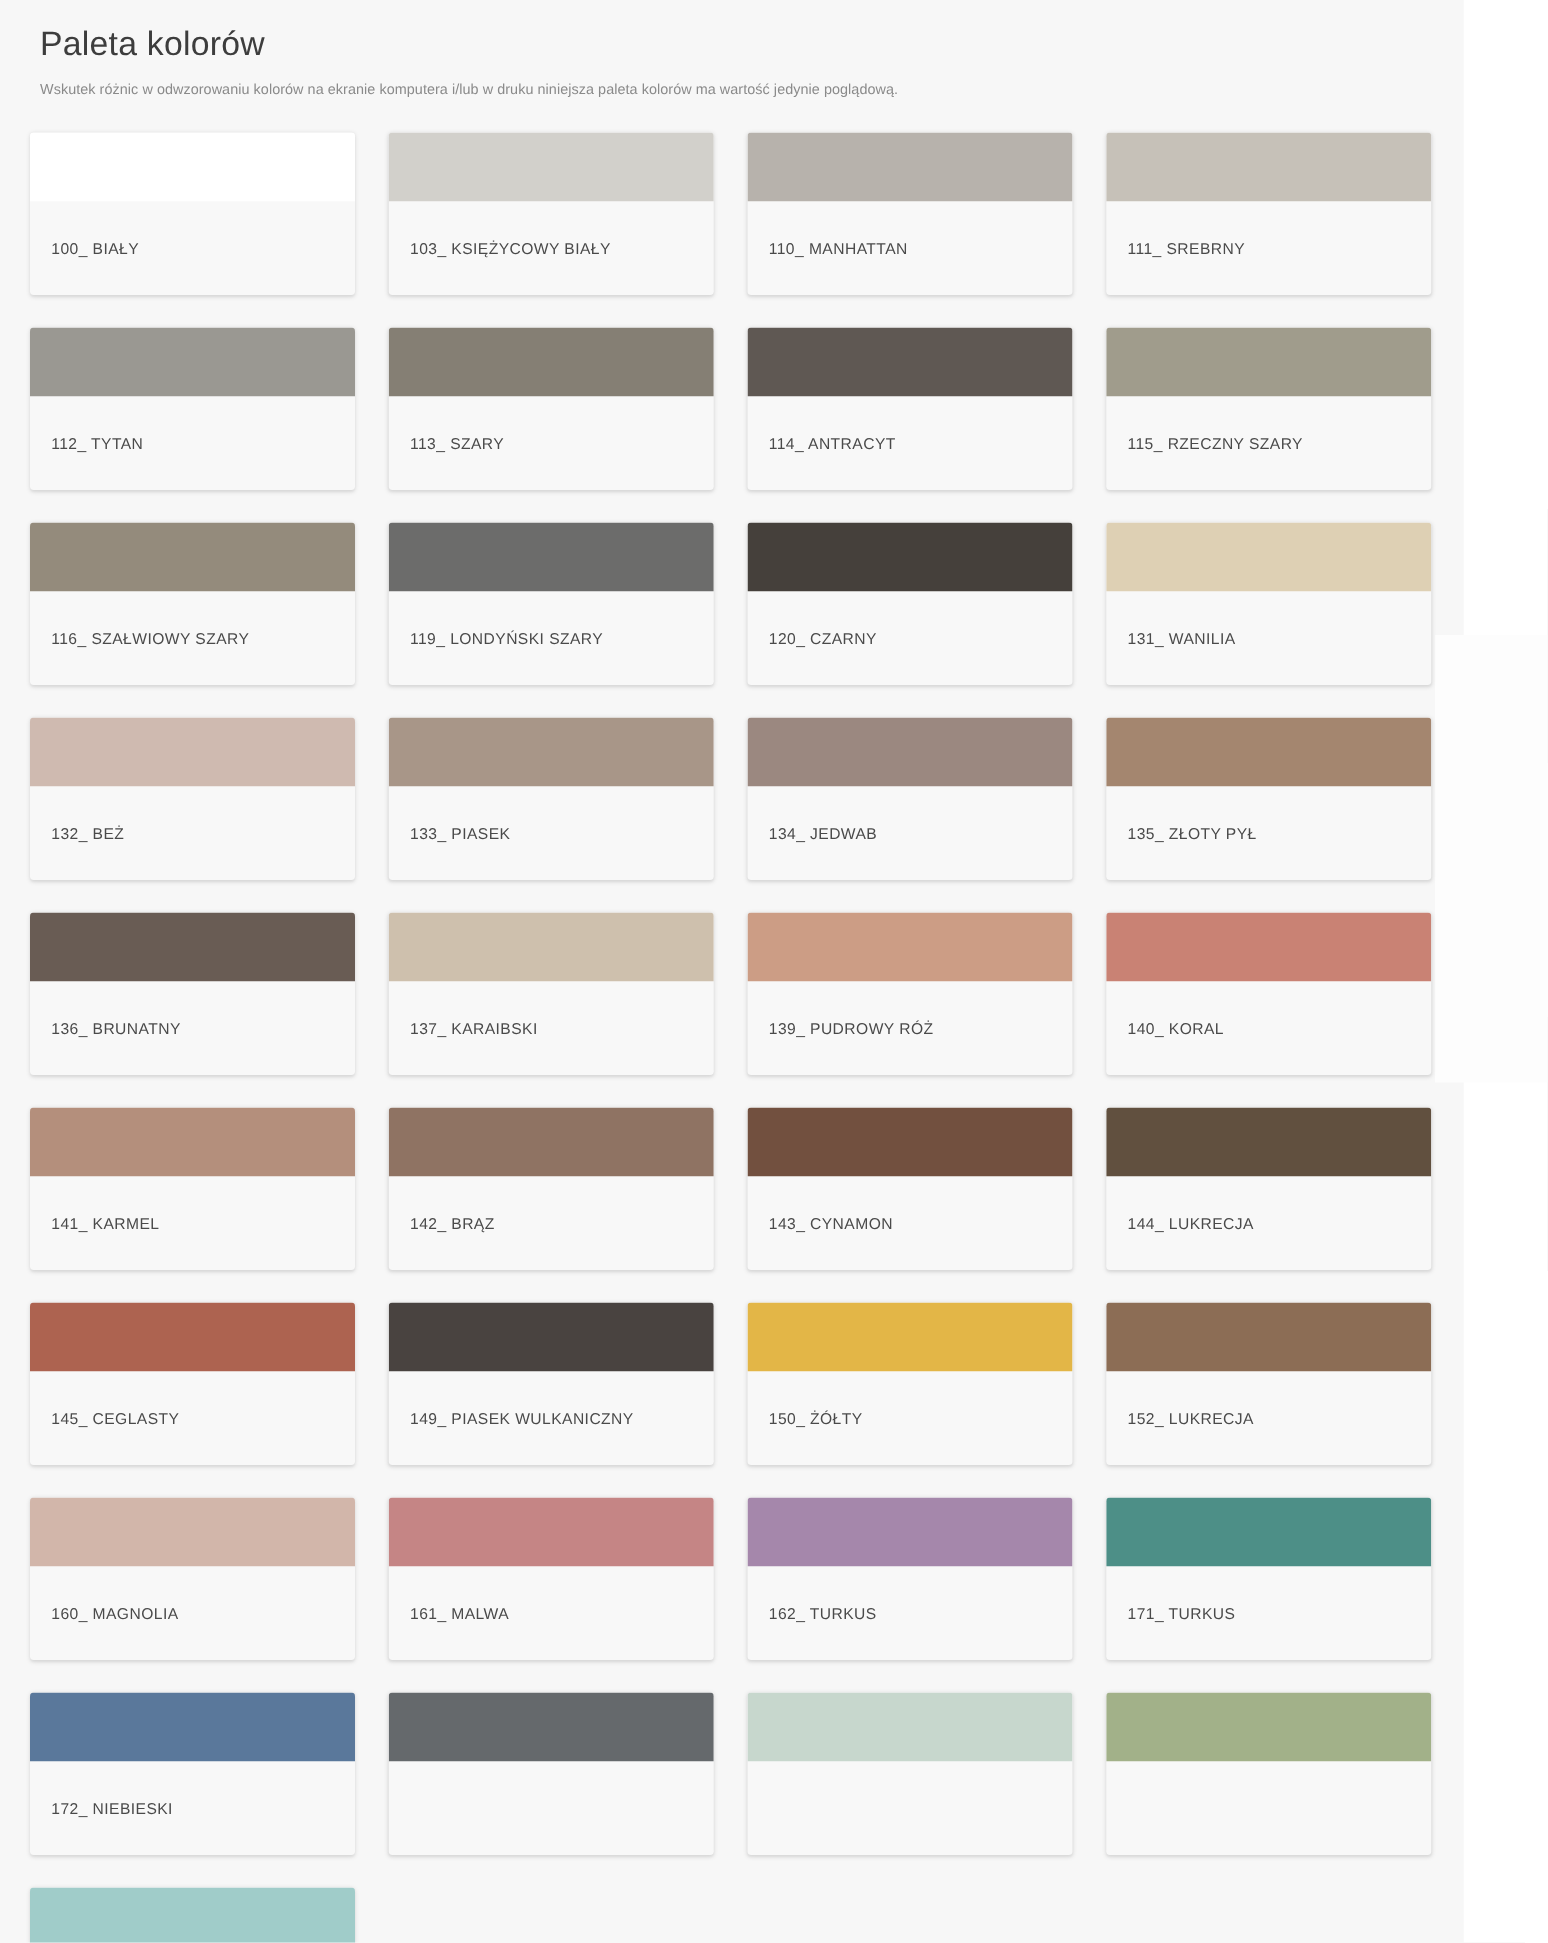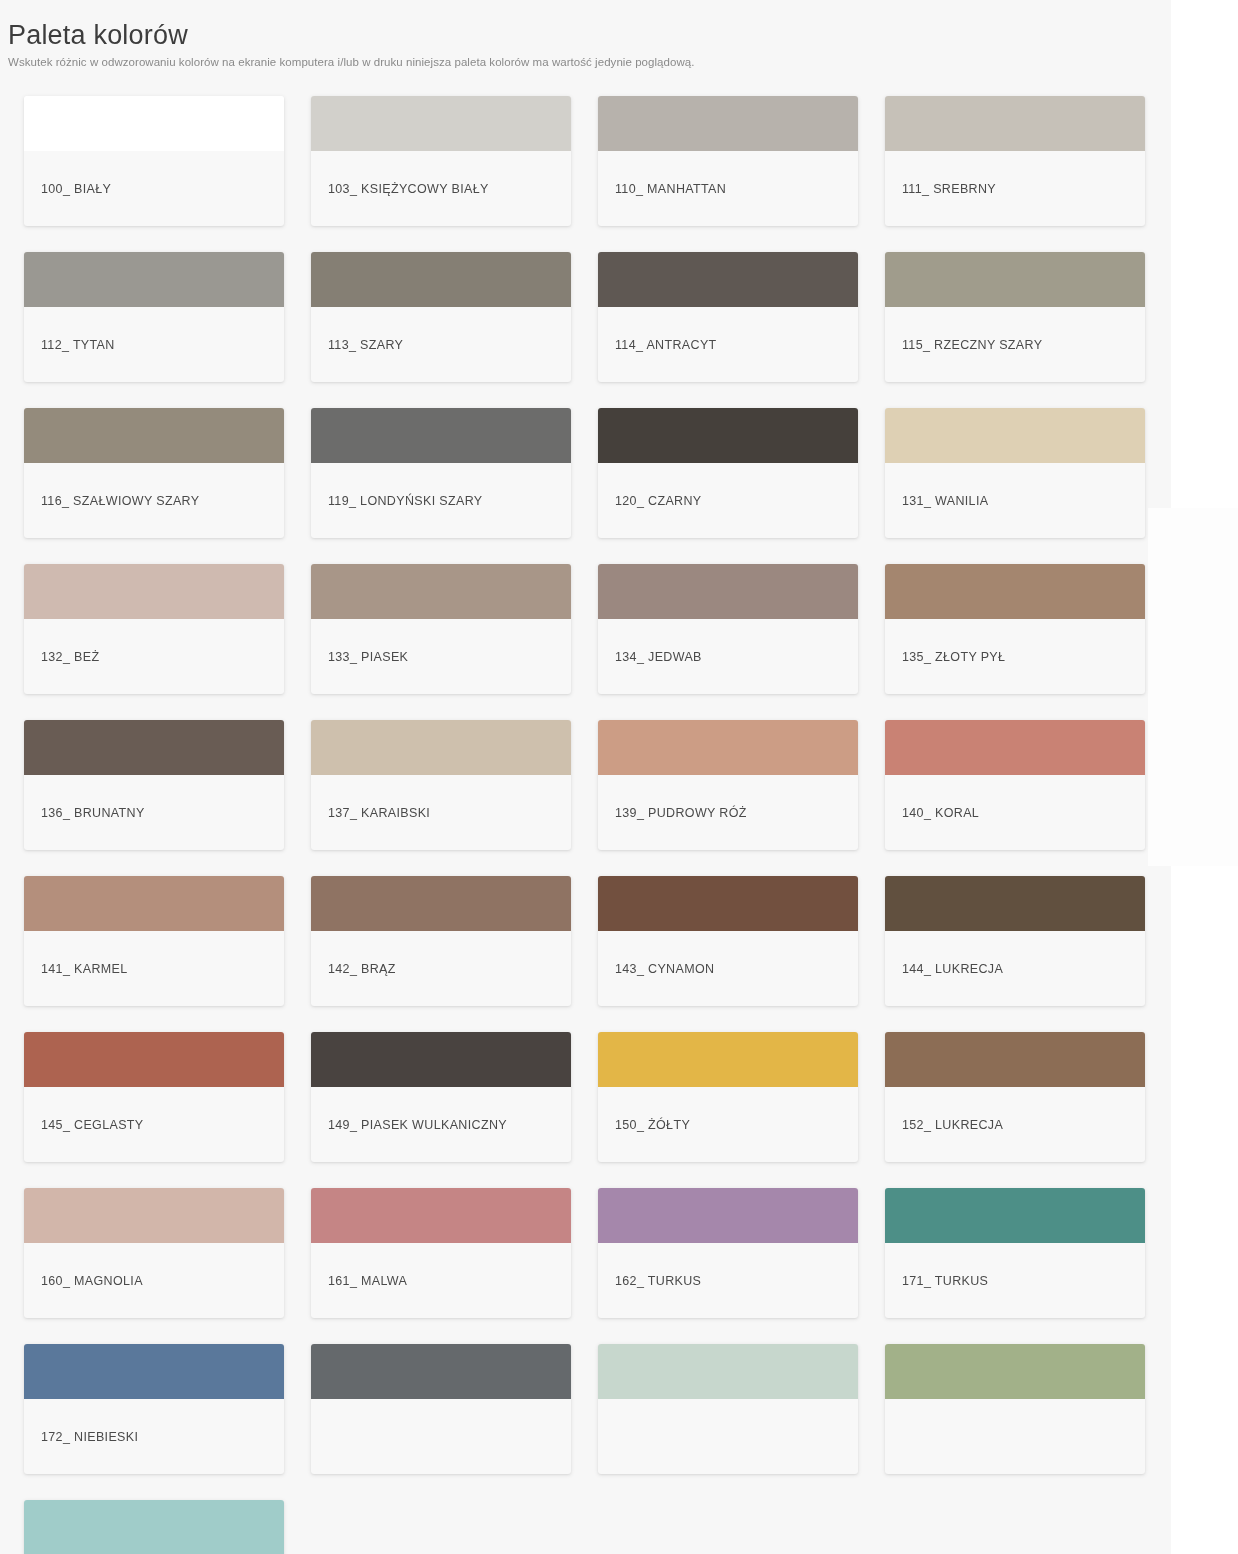--- a/index.html
+++ b/index.html
@@ -40,32 +40,33 @@
     z-index: 0;
   }
 
   .page {
     position: relative;
     z-index: 1;
     padding: 0 0 0 0;
   }
 
   .page-header {
-    padding: 16px 24px 0 8px;
+    padding: 16px 24px 0 32px;
   }
 
   .page-title {
     font-size: 27px;
     font-weight: 400;
     color: #3d3d3d;
     letter-spacing: 0.2px;
     line-height: 38px;
   }
 
   .page-subtitle {
+    margin-top: 10px;
     font-size: 11.5px;
     font-weight: 400;
     color: #8a8a8a;
     letter-spacing: 0.05px;
     line-height: 16px;
   }
 
   .grid {
     margin-top: 26px;
     padding: 0 24px 24px 24px;

